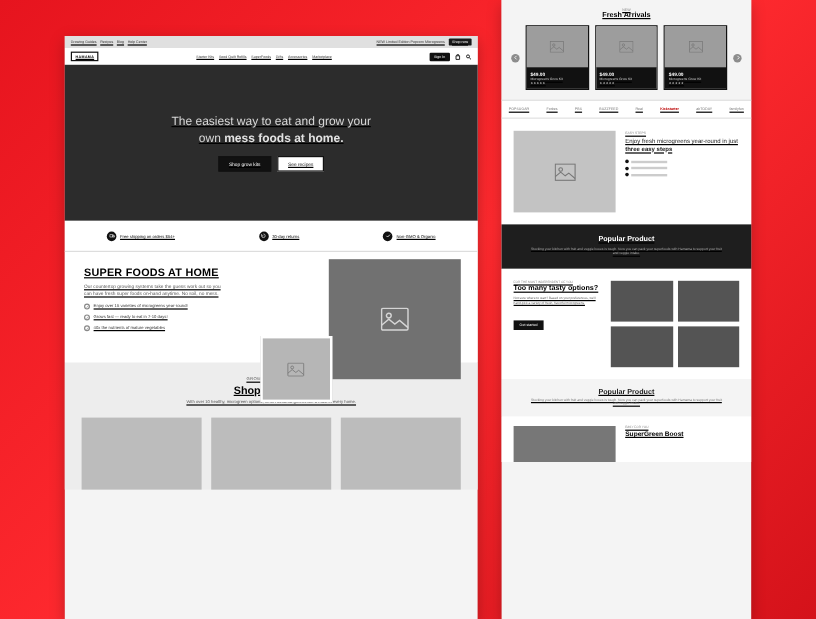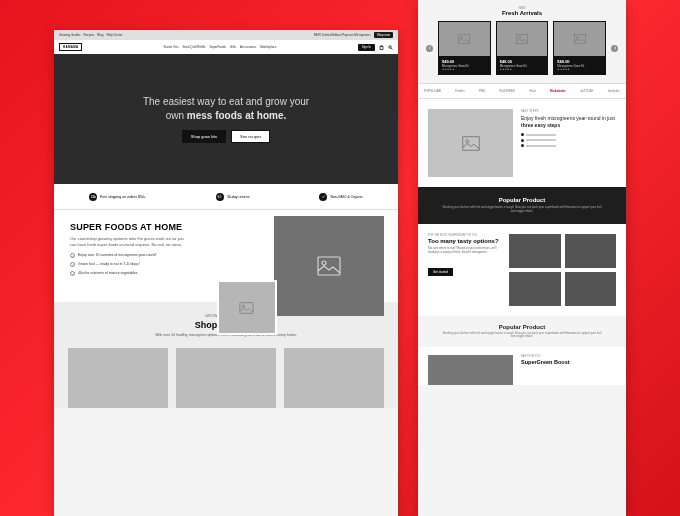--- a/index.html
+++ b/index.html
@@ -9,20 +9,21 @@
     width: 680px;
     height: 516px;
     overflow: hidden;
     position: relative;
   }
   .stage { position: relative; width: 680px; height: 516px; }
   .mock {
     position: absolute;
     background: #f4f4f4;
     box-shadow: 0 4px 12px rgba(0,0,0,0.25);
+    text-decoration: underline;
   }
   .mock-left { left: 54px; top: 30px; width: 344px; height: 486px; }
   .mock-right { left: 418px; top: 0; width: 208px; height: 516px; }
 
   
   .topbar { background:#e0e0e0; height:10px; display:flex; align-items:center; justify-content:space-between; padding:0 5px; font-size:3px; color:#333; }
   .topbar-left { display:flex; gap:3px; }
   .topbar-right { display:flex; gap:3px; align-items:center; }
   .topbar-btn { background:#1a1a1a; color:#fff; padding:1px 3px; border-radius:1px; }
   .navbar { background:#fff; height:14px; display:flex; align-items:center; padding:0 5px; justify-content:space-between; font-size:3px; }

